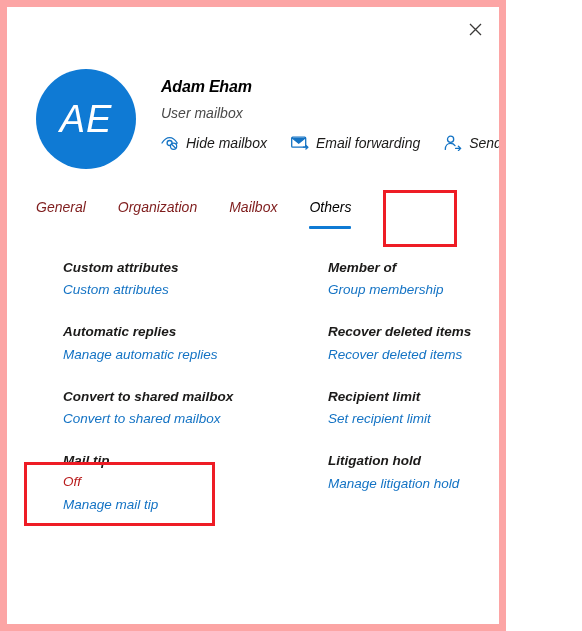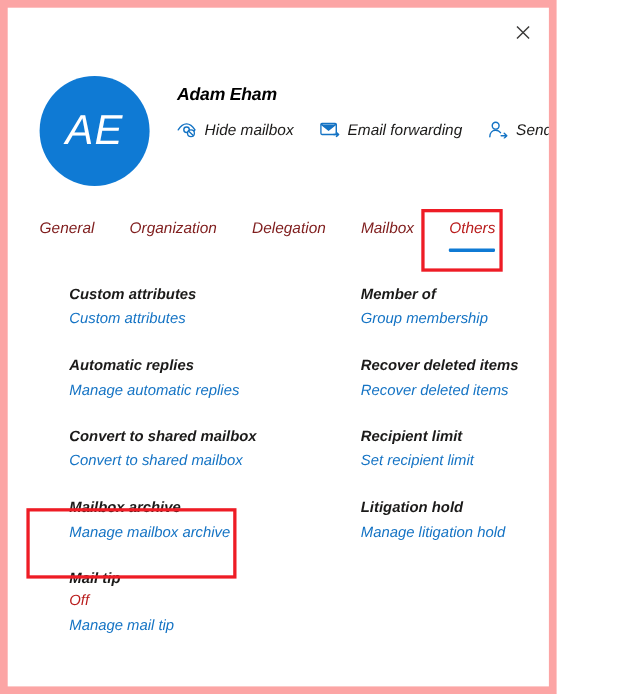--- a/index.html
+++ b/index.html
@@ -120,21 +120,21 @@
   }
   .tab {
     position: relative;
     font-size: 14px;
     color: #7f1d1d;
     padding: 2px 16px 14px 16px;
     cursor: pointer;
     white-space: nowrap;
   }
   .tab:first-child { padding-left: 0; }
-  .tab.selected { color: #b91c1c; }
+  .tab.selected { color: #000000; }
   .tab .tab-underline {
     position: absolute;
     left: 16px;
     right: 16px;
     bottom: 0;
     height: 3px;
     background: #0f7ad4;
     border-radius: 1px;
   }
 
@@ -199,20 +199,21 @@
       </svg>
     </span>
   </button>
 
   <div class="header">
     <div class="avatar" style="background: rgb(15, 122, 212);">
       <span>AE</span>
     </div>
     <div class="identity">
       <div class="display-name">Adam Eham</div>
+      <div class="mailbox-type">User mailbox</div>
 
       <div class="quick-actions">
 
         <div class="quick-action">
           <span class="qa-icon">
             <svg width="18" height="14" viewBox="0 0 18 14" fill="none">
               <path d="M1 7 C3.4 3.2 6 1.6 8.6 1.6 C11.2 1.6 13.8 3.2 16.2 7 C14.6 9.5 12.9 11 11 11.7" stroke="#1473c4" stroke-width="1.3" stroke-linecap="round" fill="none"></path>
               <circle cx="8.6" cy="7" r="2.5" stroke="#1473c4" stroke-width="1.3" fill="none"></circle>
               <circle cx="12.6" cy="10.2" r="3.1" fill="#ffffff" stroke="#1473c4" stroke-width="1.2"></circle>
               <path d="M10.6 8.3 L14.7 12.2" stroke="#1473c4" stroke-width="1.2" stroke-linecap="round"></path>
@@ -249,23 +250,20 @@
   </div>
 
   <div class="tabs">
     <div class="tab">
       <span>General</span>
     </div>
     <div class="tab">
       <span>Organization</span>
     </div>
     <div class="tab">
-      <span>Delegation</span>
-    </div>
-    <div class="tab">
       <span>Mailbox</span>
     </div>
     <div class="tab selected">
       <span>Others</span>
       <span class="tab-underline"></span>
     </div>
   </div>
 
   <div class="content">
 
@@ -279,24 +277,20 @@
       <div class="field">
         <div class="field-label">Automatic replies</div>
         <a class="field-link">Manage automatic replies</a>
       </div>
 
       <div class="field">
         <div class="field-label">Convert to shared mailbox</div>
         <a class="field-link">Convert to shared mailbox</a>
       </div>
 
-      <div class="field">
-        <div class="field-label">Mailbox archive</div>
-        <a class="field-link">Manage mailbox archive</a>
-      </div>
 
       <div class="field">
         <div class="field-label">Mail tip</div>
         <div class="field-value">Off</div>
         <a class="field-link">Manage mail tip</a>
       </div>
 
     </div>
 
     <div class="column right">

